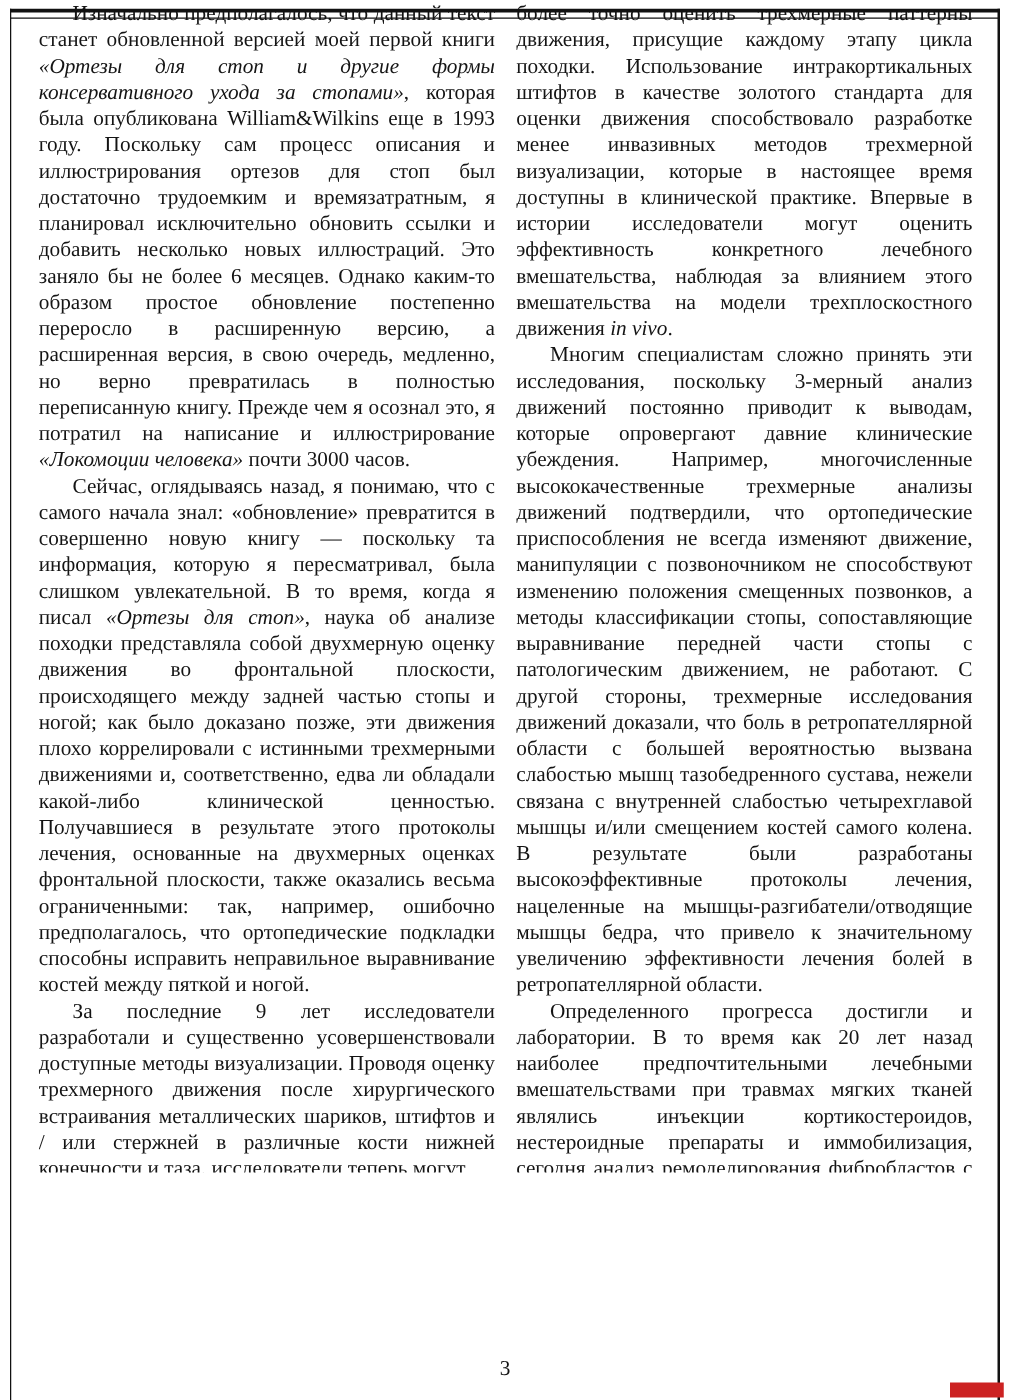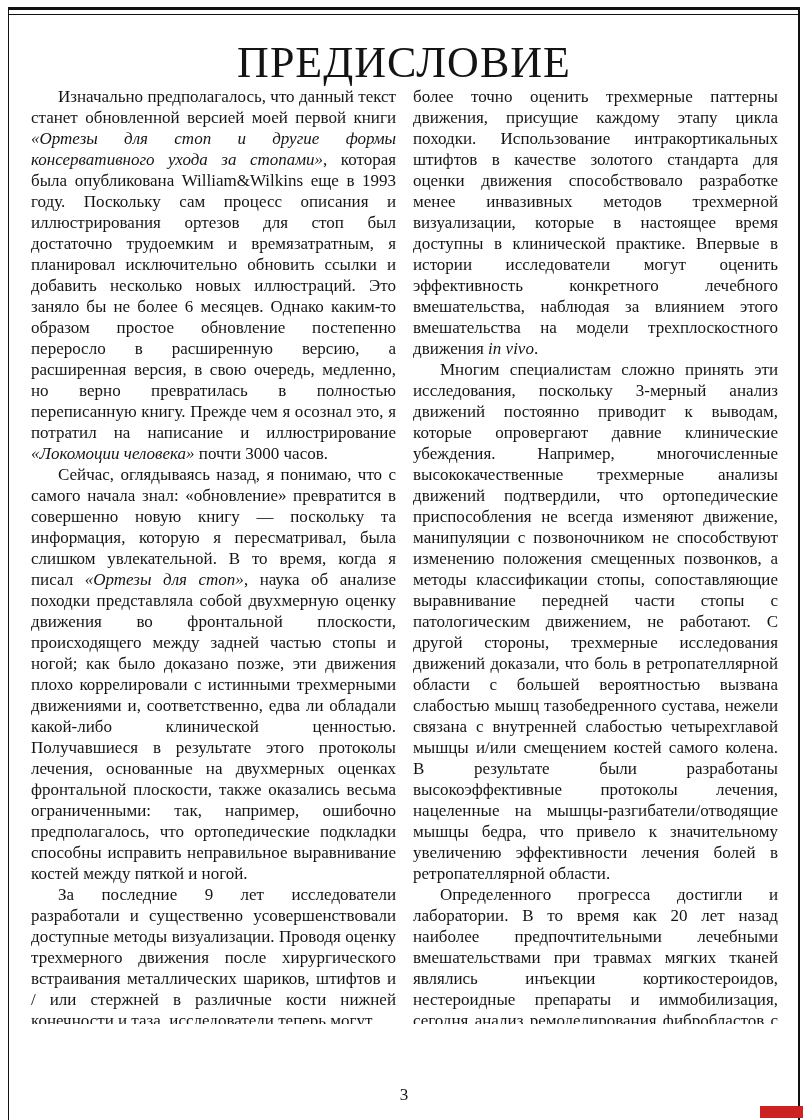--- a/index.html
+++ b/index.html
@@ -68,21 +68,20 @@
 </style>
 </head>
 <body>
 
 <div class="page">
   <div class="rule-top-thick"></div>
   <div class="rule-top-thin"></div>
   <div class="rule-left"></div>
   <div class="rule-right"></div>
 
-  <h1 class="title">ПРЕДИСЛОВИЕ</h1>
 
   <div class="columns">
     <div class="col" id="left-column">
         <p class="para indent"><span>Изначально предполагалось, что данный текст станет обновленной версией моей первой книги </span><span class="italic">«Ортезы для стоп и другие формы консервативного ухода за стопами»</span><span>, которая была опубликована William&amp;Wilkins еще в 1993 году. Поскольку сам процесс описания и иллюстрирования ортезов для стоп был достаточно трудоемким и времязатратным, я планировал исключительно обновить ссылки и добавить несколько новых иллюстраций. Это заняло бы не более 6 месяцев. Однако каким-то образом простое обновление постепенно переросло в расширенную версию, а расширенная версия, в свою очередь, медленно, но верно превратилась в полностью переписанную книгу. Прежде чем я осознал это, я потратил на написание и иллюстрирование </span><span class="italic">«Локомоции человека»</span><span> почти 3000 часов.</span></p>
         <p class="para indent"><span>Сейчас, оглядываясь назад, я понимаю, что с самого начала знал: «обновление» превратится в совершенно новую книгу — поскольку та информация, которую я пересматривал, была слишком увлекательной. В то время, когда я писал </span><span class="italic">«Ортезы для стоп»</span><span>, наука об анализе походки представляла собой двухмерную оценку движения во фронтальной плоскости, происходящего между задней частью стопы и ногой; как было доказано позже, эти движения плохо коррелировали с истинными трехмерными движениями и, соответственно, едва ли обладали какой-либо клинической ценностью. Получавшиеся в результате этого протоколы лечения, основанные на двухмерных оценках фронтальной плоскости, также оказались весьма ограниченными: так, например, ошибочно предполагалось, что ортопедические подкладки способны исправить неправильное выравнивание костей между пяткой и ногой.</span></p>
         <p class="para indent"><span>За последние 9 лет исследователи разработали и существенно усовершенствовали доступные методы визуализации. Проводя оценку трехмерного движения после хирургического встраивания металлических шариков, штифтов и / или стержней в различные кости нижней конечности и таза, исследователи теперь могут</span></p>
       </div>
     <div class="col" id="right-column">
         <p class="para"><span>более точно оценить трехмерные паттерны движения, присущие каждому этапу цикла походки. Использование интракортикальных штифтов в качестве золотого стандарта для оценки движения способствовало разработке менее инвазивных методов трехмерной визуализации, которые в настоящее время доступны в клинической практике. Впервые в истории исследователи могут оценить эффективность конкретного лечебного вмешательства, наблюдая за влиянием этого вмешательства на модели трехплоскостного движения </span><span class="italic">in vivo</span><span>.</span></p>
         <p class="para indent"><span>Многим специалистам сложно принять эти исследования, поскольку 3-мерный анализ движений постоянно приводит к выводам, которые опровергают давние клинические убеждения. Например, многочисленные высококачественные трехмерные анализы движений подтвердили, что ортопедические приспособления не всегда изменяют движение, манипуляции с позвоночником не способствуют изменению положения смещенных позвонков, а методы классификации стопы, сопоставляющие выравнивание передней части стопы с патологическим движением, не работают. С другой стороны, трехмерные исследования движений доказали, что боль в ретропателлярной области с большей вероятностью вызвана слабостью мышц тазобедренного сустава, нежели связана с внутренней слабостью четырехглавой мышцы и/или смещением костей самого колена. В результате были разработаны высокоэффективные протоколы лечения, нацеленные на мышцы-разгибатели/отводящие мышцы бедра, что привело к значительному увеличению эффективности лечения болей в ретропателлярной области.</span></p>

